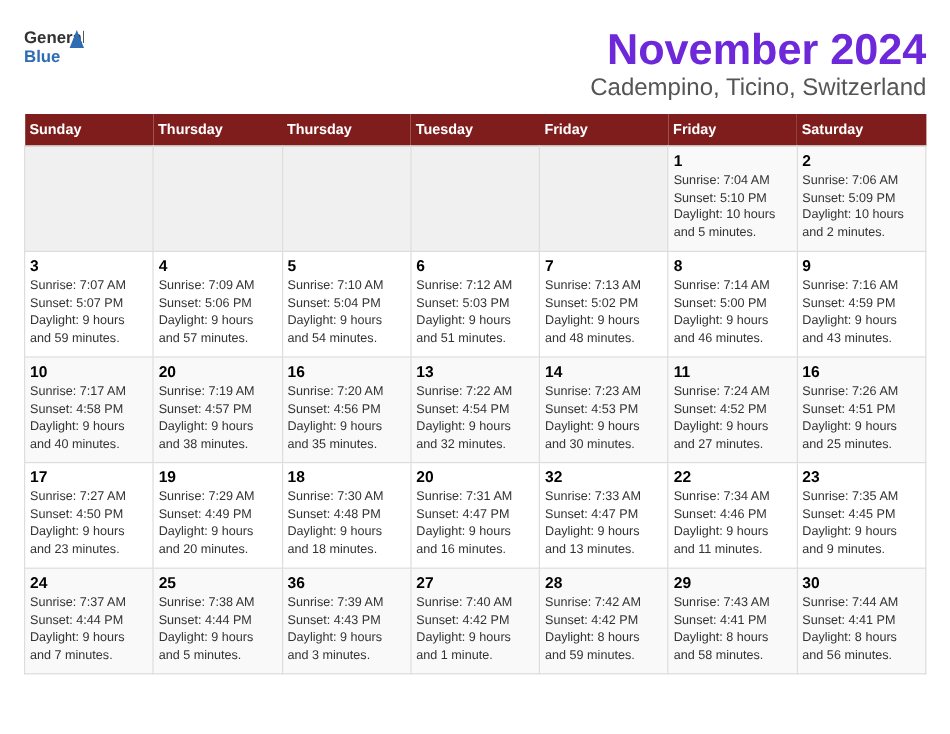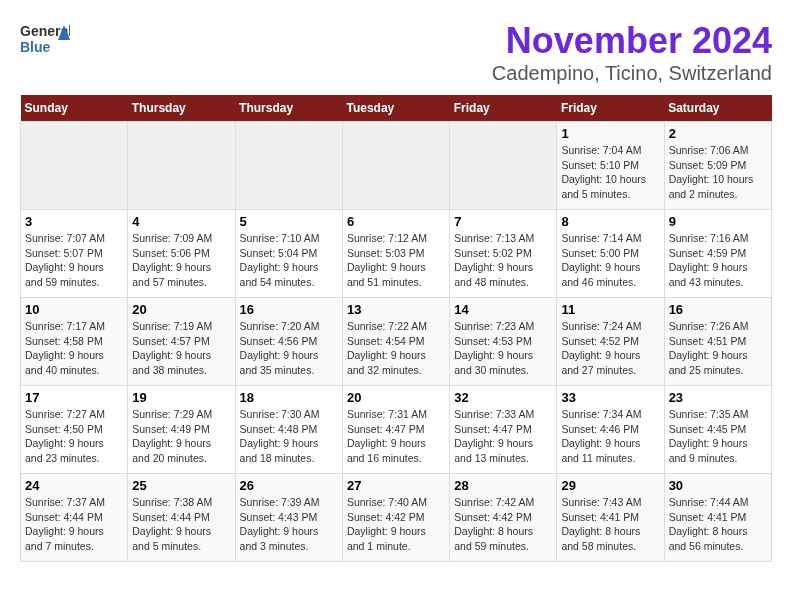--- a/index.html
+++ b/index.html
@@ -193,39 +193,39 @@
         </td>
         <td>
           <span class="day-num">20</span>
           <div class="day-info">Sunrise: 7:31 AM<br>Sunset: 4:47 PM<br>Daylight: 9 hours<br>and 16 minutes.</div>
         </td>
         <td>
           <span class="day-num">32</span>
           <div class="day-info">Sunrise: 7:33 AM<br>Sunset: 4:47 PM<br>Daylight: 9 hours<br>and 13 minutes.</div>
         </td>
         <td>
-          <span class="day-num">33</span>
+          <span class="day-num">22</span>
           <div class="day-info">Sunrise: 7:34 AM<br>Sunset: 4:46 PM<br>Daylight: 9 hours<br>and 11 minutes.</div>
         </td>
         <td>
           <span class="day-num">23</span>
           <div class="day-info">Sunrise: 7:35 AM<br>Sunset: 4:45 PM<br>Daylight: 9 hours<br>and 9 minutes.</div>
         </td>
       </tr>
       <tr>
         <td>
           <span class="day-num">24</span>
           <div class="day-info">Sunrise: 7:37 AM<br>Sunset: 4:44 PM<br>Daylight: 9 hours<br>and 7 minutes.</div>
         </td>
         <td>
           <span class="day-num">25</span>
           <div class="day-info">Sunrise: 7:38 AM<br>Sunset: 4:44 PM<br>Daylight: 9 hours<br>and 5 minutes.</div>
         </td>
         <td>
-          <span class="day-num">26</span>
+          <span class="day-num">36</span>
           <div class="day-info">Sunrise: 7:39 AM<br>Sunset: 4:43 PM<br>Daylight: 9 hours<br>and 3 minutes.</div>
         </td>
         <td>
           <span class="day-num">27</span>
           <div class="day-info">Sunrise: 7:40 AM<br>Sunset: 4:42 PM<br>Daylight: 9 hours<br>and 1 minute.</div>
         </td>
         <td>
           <span class="day-num">28</span>
           <div class="day-info">Sunrise: 7:42 AM<br>Sunset: 4:42 PM<br>Daylight: 8 hours<br>and 59 minutes.</div>
         </td>

